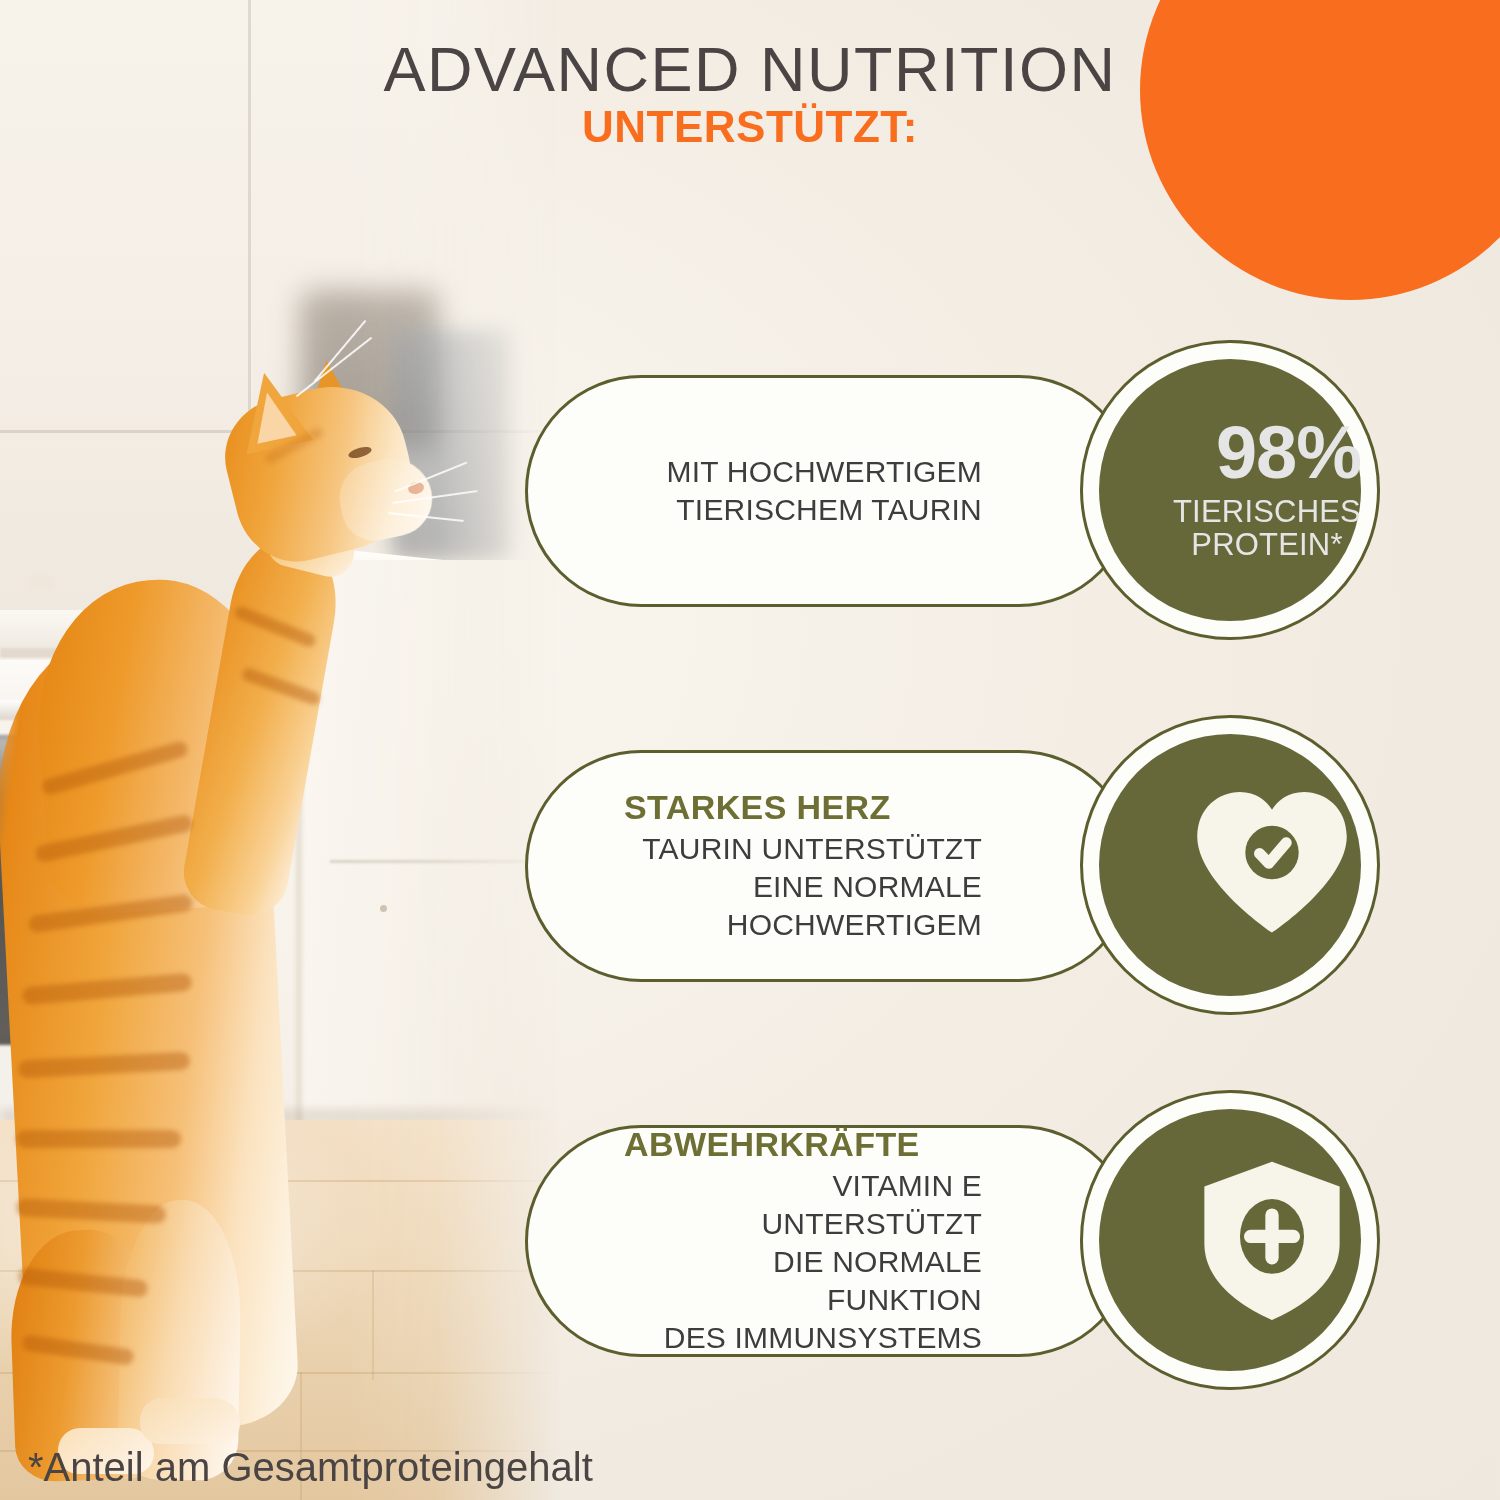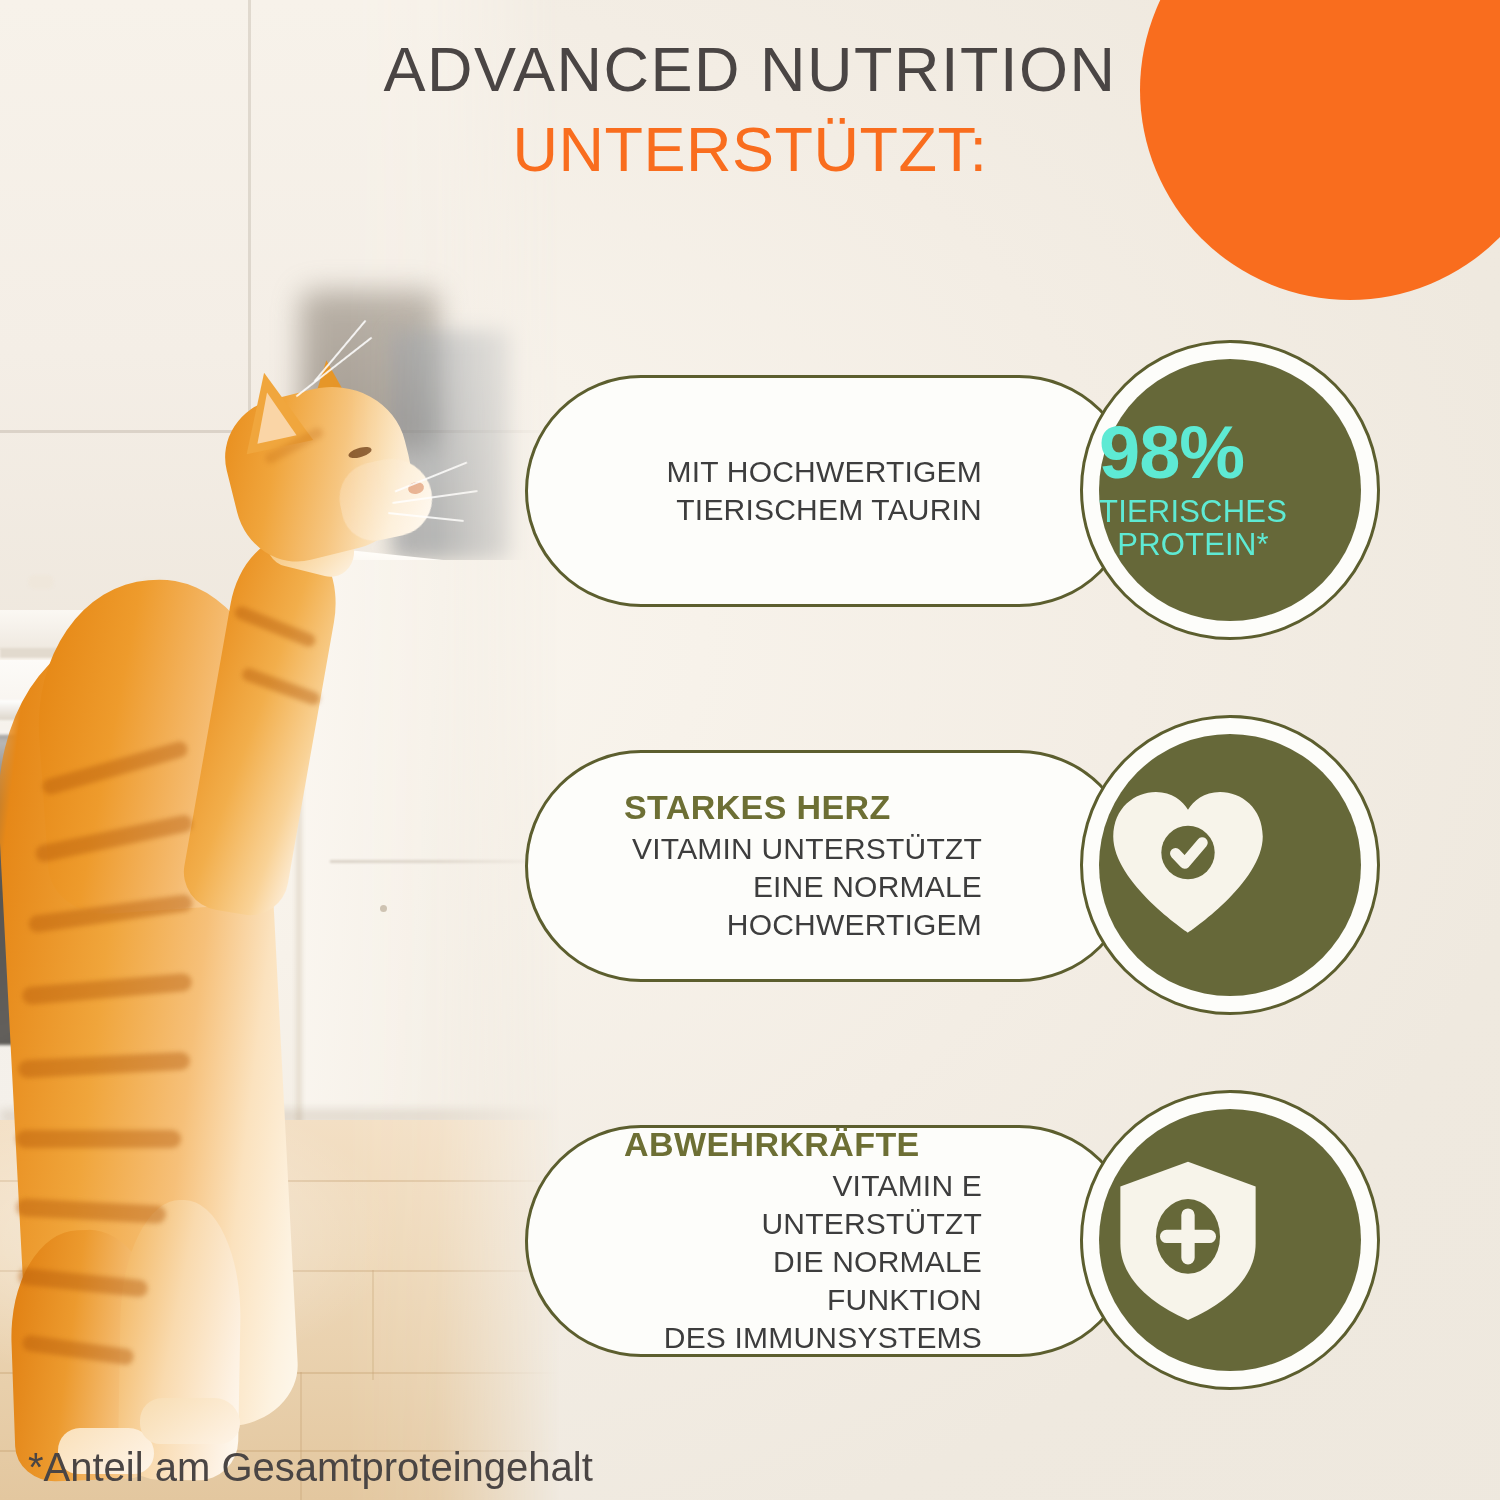--- a/index.html
+++ b/index.html
@@ -172,22 +172,22 @@
   
   #headline{
     position:absolute;left:0;right:0;top:36px;text-align:center;z-index:6;
     pointer-events:none;
   }
   #title-line1{
     font-size:63px;letter-spacing:1.5px;font-weight:400;color:#4A4544;
     line-height:1.05;white-space:nowrap;
   }
   #title-line2{
-    font-size:63px;letter-spacing:.5px;font-weight:400;color:#F96D1E;
-    line-height:1.12;margin-top:12px;white-space:nowrap;
+    font-size:44px;letter-spacing:.5px;font-weight:700;color:#F96D1E;
+    line-height:1.12;margin-top:0;white-space:nowrap;
   }
 
   
   .row{position:absolute;left:525px;height:300px;z-index:5;}
   #row-1{top:340px;}
   #row-2{top:715px;}
   #row-3{top:1090px;}
 
   .pill{
     position:absolute;left:0;top:35px;
@@ -214,22 +214,22 @@
     position:absolute;left:555px;top:0;
     width:300px;height:300px;border-radius:50%;
     background:#FDFDFA;
     border:3px solid #5C5E2E;
     box-sizing:border-box;
     display:flex;align-items:center;justify-content:center;
   }
   .badge-inner{
     width:262px;height:262px;border-radius:50%;
     background:#666839;
-    display:flex;flex-direction:column;align-items:flex-start;justify-content:center;
-    color:#5eead4;text-align:center;
+    display:flex;flex-direction:column;align-items:flex-end;justify-content:center;
+    color:#e5e5e5;text-align:center;
   }
   .badge-pct{font-size:74px;font-weight:700;line-height:.95;letter-spacing:-1px;}
   .badge-sub{font-size:31px;font-weight:400;line-height:1.06;margin-top:7px;letter-spacing:.2px;}
 
   
   .icon-svg{width:178px;height:178px;display:block;}
 
   
   #footnote{
     position:absolute;left:28px;bottom:10px;z-index:7;
@@ -333,21 +333,21 @@
       </div>
     </div>
   </div>
 
   <div class="row" id="row-2">
     <div class="pill">
       <div class="pill-title">
         <div>STARKES HERZ</div>
       </div>
       <div class="pill-body">
-        <div>VITAMIN UNTERSTÜTZT</div>
+        <div>TAURIN UNTERSTÜTZT</div>
         <div>EINE NORMALE</div>
         <div>HOCHWERTIGEM</div>
       </div>
     </div>
     <div class="badge">
       <div class="badge-inner">
         <svg class="icon-svg" viewBox="0 0 100 100">
           <path d="M50 88 C50 88 8 60 8 34 C8 18 20 9 32 9 C41 9 47 14 50 19 C53 14 59 9 68 9 C80 9 92 18 92 34 C92 60 50 88 50 88 Z" fill="#F7F4EA"></path>
           <circle cx="50" cy="43" r="15" fill="#666839"></circle>
           <path d="M43 43.5 L48.2 49 L58 37.5" fill="none" stroke="#F7F4EA" stroke-width="6.2" stroke-linecap="round" stroke-linejoin="round"></path>

